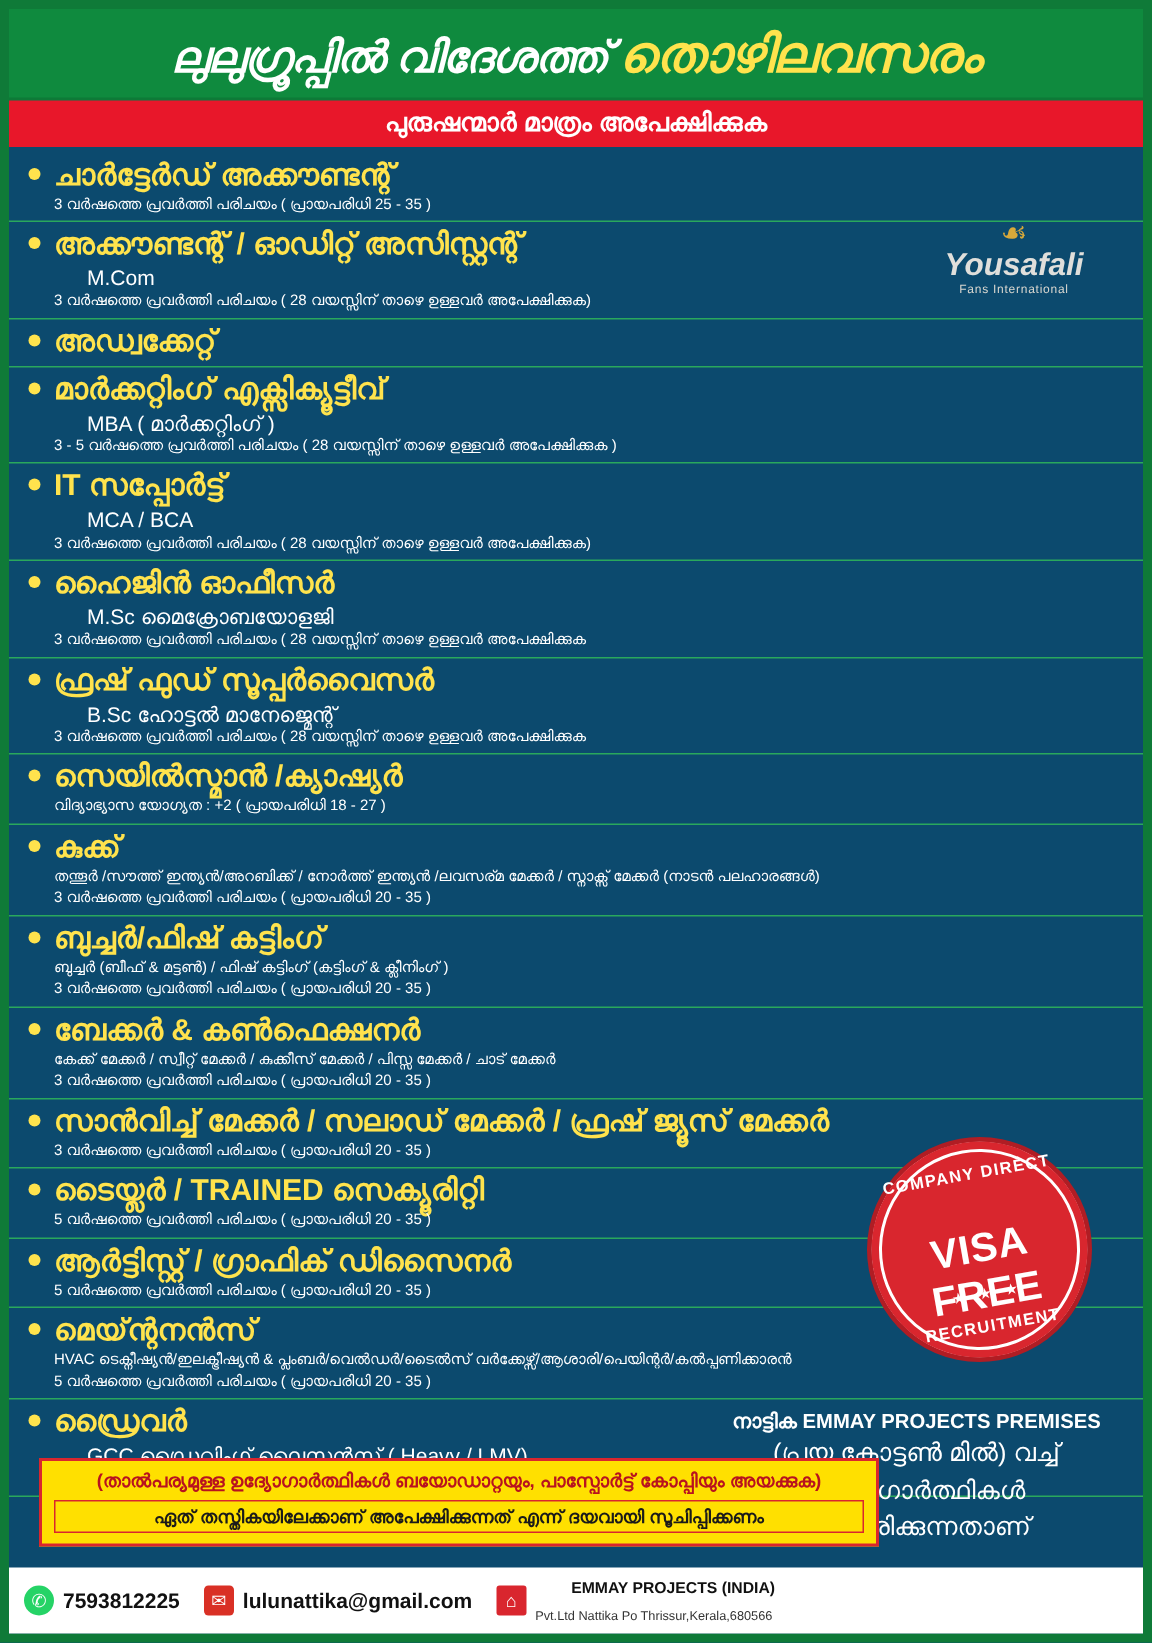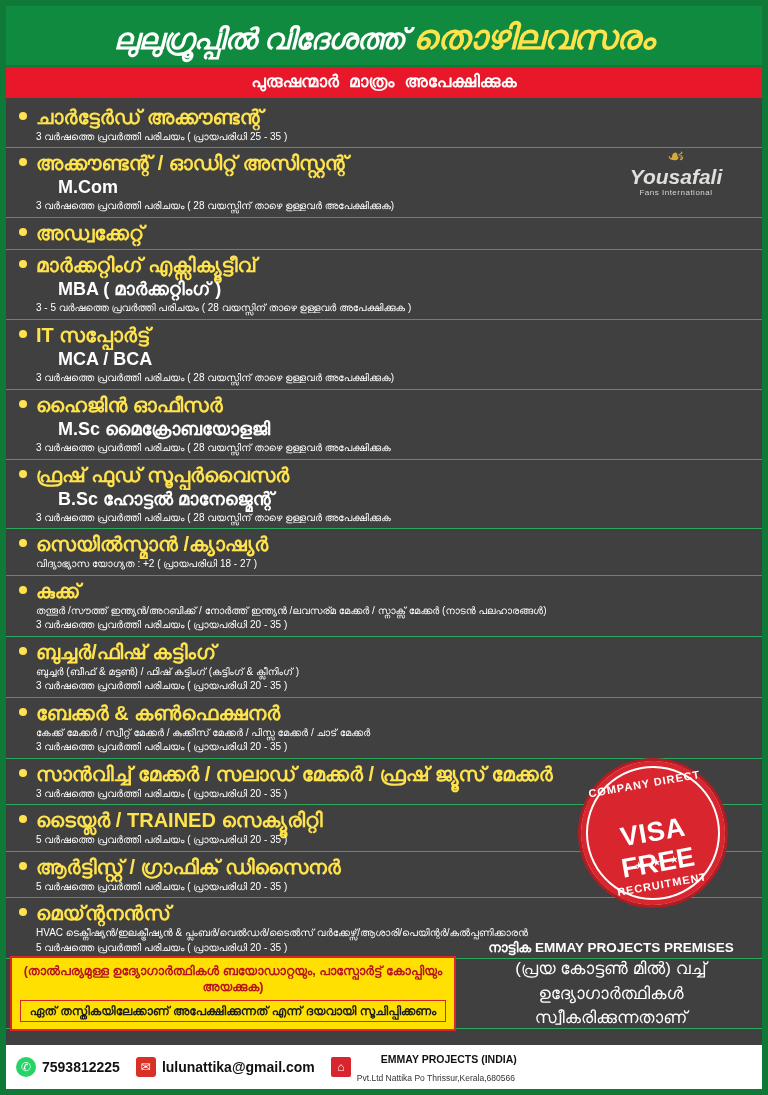--- a/index.html
+++ b/index.html
@@ -6,21 +6,21 @@
   body {
     width: 768px; height: 1095px;
     font-family: "Liberation Sans", sans-serif;
     background: #138a3e;
     position: relative;
     overflow: hidden;
   }
   .poster {
     position: relative;
     width: 768px; height: 1095px;
-    background: #404040;
+    background: #0c4a6e;
     border: 6px solid #0f7a38;
   }
   
   .header {
     background: #0f8a3e;
     padding: 10px 0 6px;
     text-align: center;
     border-bottom: 2px solid #0d7a37;
   }
   .header-title {
@@ -38,21 +38,20 @@
   }
   .subbar {
     background: #e8172a;
     text-align: center;
     padding: 5px 0 6px;
   }
   .subbar-text {
     color: #ffffff;
     font-size: 17px;
     font-weight: bold;
-    font-family: Liberation Mono, monospace;
   }
   
   .list {
     padding: 4px 0 0 0;
     border-radius: 18px;
   }
   .job {
     position: relative;
     padding: 3px 14px 3px 30px;
     border-bottom: 1px solid #2aa85c;
@@ -66,22 +65,22 @@
     border-radius: 50%;
   }
   .job-title {
     color: #ffe34d;
     font-size: 20px;
     font-weight: bold;
     line-height: 1.25;
   }
   .job-sub {
     color: #ffffff;
-    font-size: 18px;
-    font-weight: bold;
+    font-size: 14px;
+    font-weight: normal;
     padding-left: 22px;
     line-height: 1.3;
   }
   .job-detail {
     color: #ffffff;
     font-size: 10px;
     padding-left: 22px;
     line-height: 1.45;
   }
   .job-detail.nopad { padding-left: 0; }
@@ -152,22 +151,22 @@
     color: #ffffff;
     font-size: 13px;
     line-height: 1.45;
     font-weight: bold;
   }
   .premises .p1 { font-size: 13.5px; }
   .premises .p2 { font-size: 17px; font-weight: normal; }
   
   .note-box {
     position: absolute;
-    left: 4px; bottom: 58px;
-    width: 446px;
+    left: 20px; bottom: 58px;
+    width: 560px;
     background: #ffe000;
     border: 2px solid #d9262e;
     padding: 5px 8px 7px;
     text-align: center;
   }
   .note-line1 {
     color: #b8121f;
     font-size: 12.5px;
     font-weight: bold;
     line-height: 1.3;

